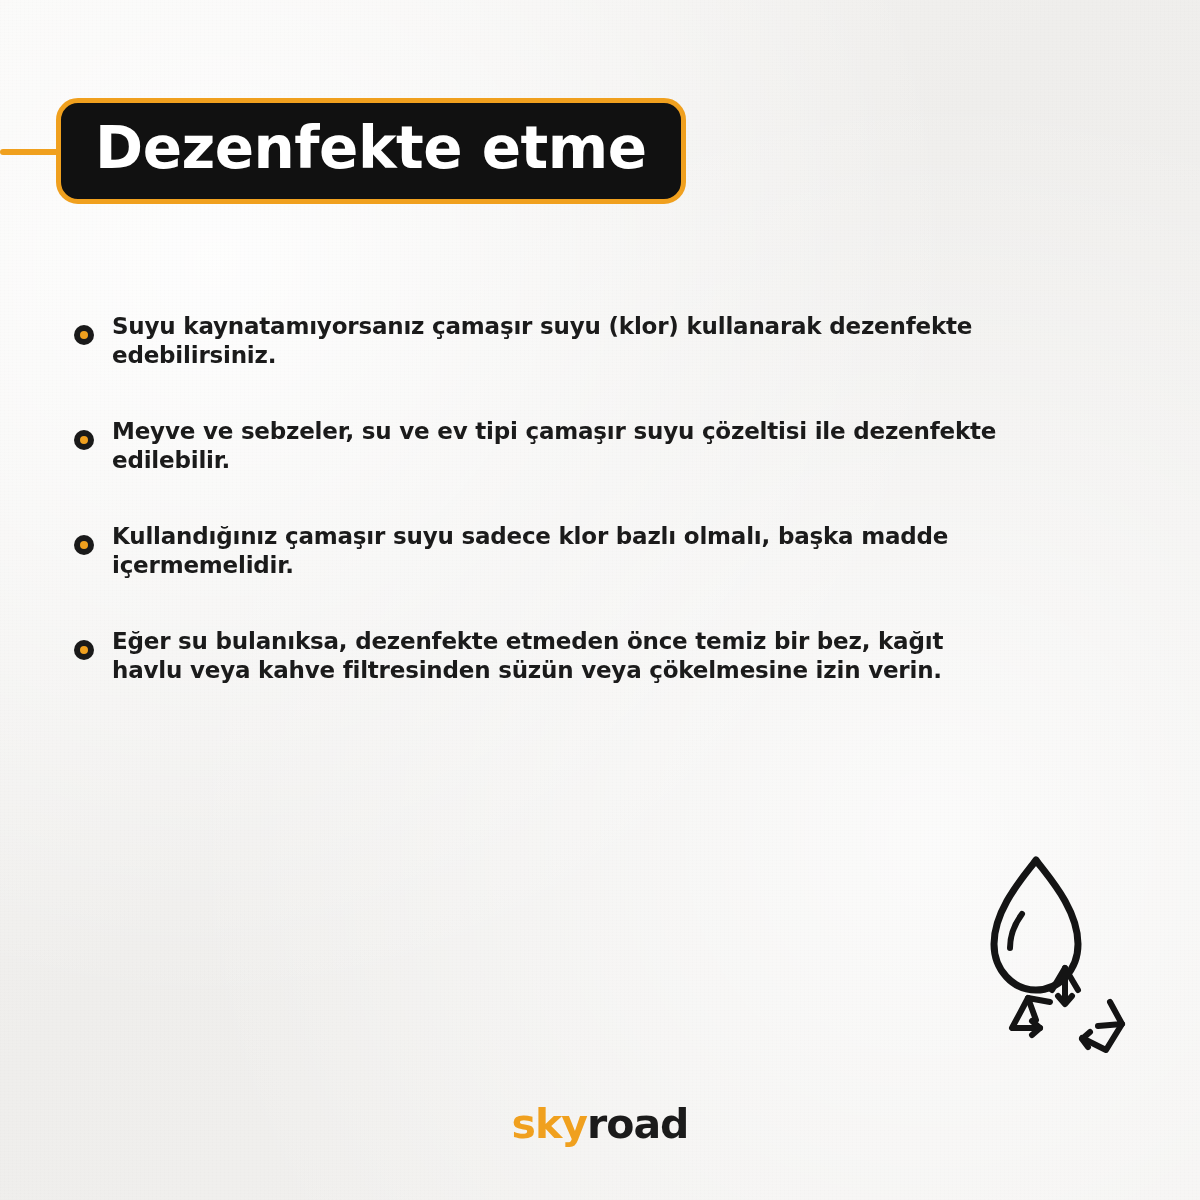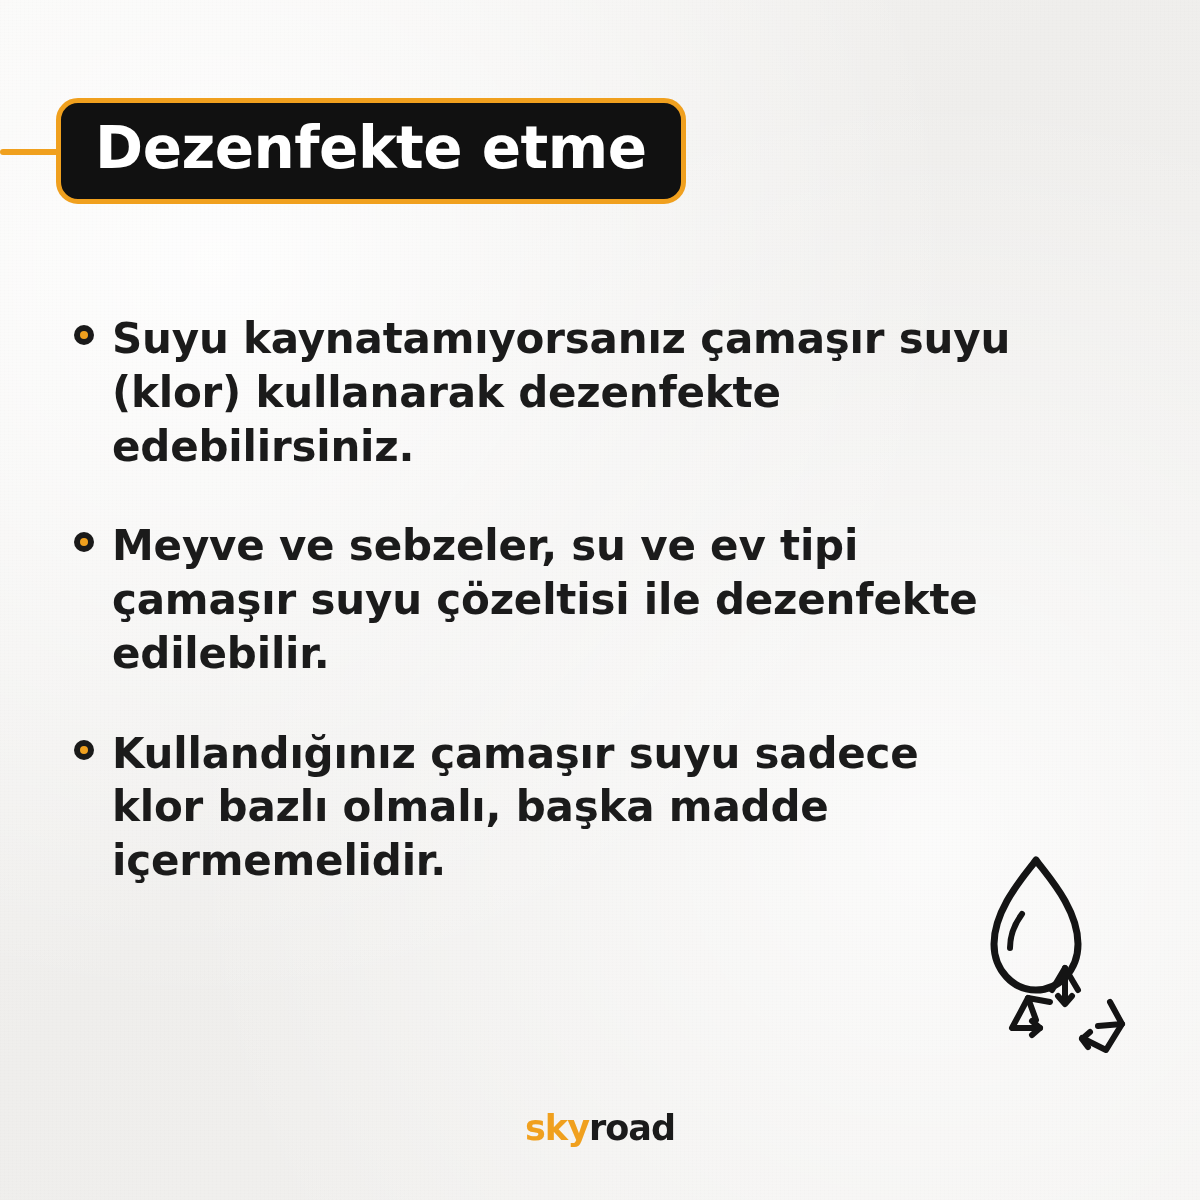--- a/index.html
+++ b/index.html
@@ -93,21 +93,21 @@
     position: absolute;
     left: 6px;
     top: 6px;
     width: 8px;
     height: 8px;
     border-radius: 50%;
     background: #f0a01e;
   }
   .item-text {
     color: #1b1b1b;
-    font-size: 42px;
+    font-size: 23px;
     font-weight: 700;
     line-height: 1.28;
     letter-spacing: -0.2px;
     max-width: 905px;
   }
 
   
   .icon-art {
     position: absolute;
     right: 58px;
@@ -116,21 +116,21 @@
     height: 220px;
   }
 
   
   .logo {
     position: absolute;
     left: 0;
     right: 0;
     bottom: 52px;
     text-align: center;
-    font-size: 35px;
+    font-size: 41px;
     font-weight: 800;
     letter-spacing: -1px;
   }
   .logo .sky { color: #f0a01e; }
   .logo .road { color: #1b1b1b; }
 </style>
 </head>
 <body>
 
 <div class="poster">
@@ -153,20 +153,24 @@
     <div class="list-item">
       <span class="bullet"></span>
       <span class="item-text">Meyve ve sebzeler, su ve ev tipi çamaşır suyu çözeltisi ile dezenfekte edilebilir.</span>
     </div>
 
     <div class="list-item">
       <span class="bullet"></span>
       <span class="item-text">Kullandığınız çamaşır suyu sadece klor bazlı olmalı, başka madde içermemelidir.</span>
     </div>
 
+    <div class="list-item">
+      <span class="bullet"></span>
+      <span class="item-text">Eğer su bulanıksa, dezenfekte etmeden önce temiz bir bez, kağıt havlu veya kahve filtresinden süzün veya çökelmesine izin verin.</span>
+    </div>
 
   </div>
 
   <div class="icon-art">
     <svg viewBox="0 0 210 220" width="210" height="220" fill="none" xmlns="http://www.w3.org/2000/svg">
 
       <path d="M62 92 C62 55 96 20 104 8 C112 20 146 55 146 92 C146 118 127 138 104 138 C81 138 62 118 62 92 Z" stroke="#141414" stroke-width="7" stroke-linejoin="round" fill="none"></path>
 
       <path d="M78 96 C78 80 84 70 90 62" stroke="#141414" stroke-width="6" stroke-linecap="round" fill="none"></path>
 

